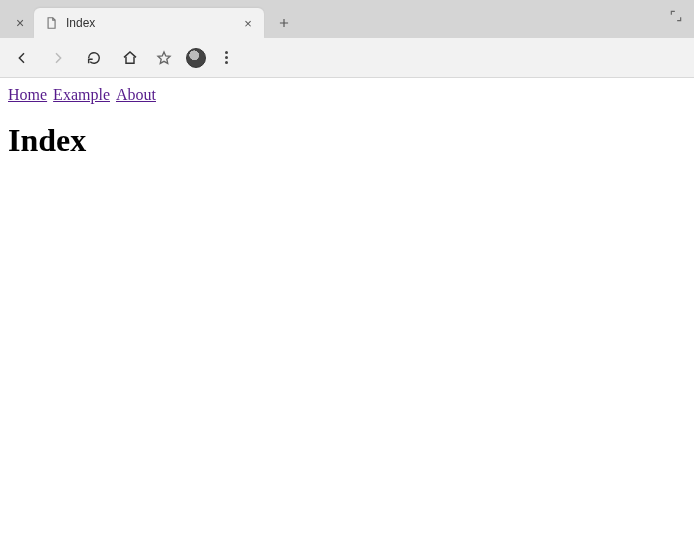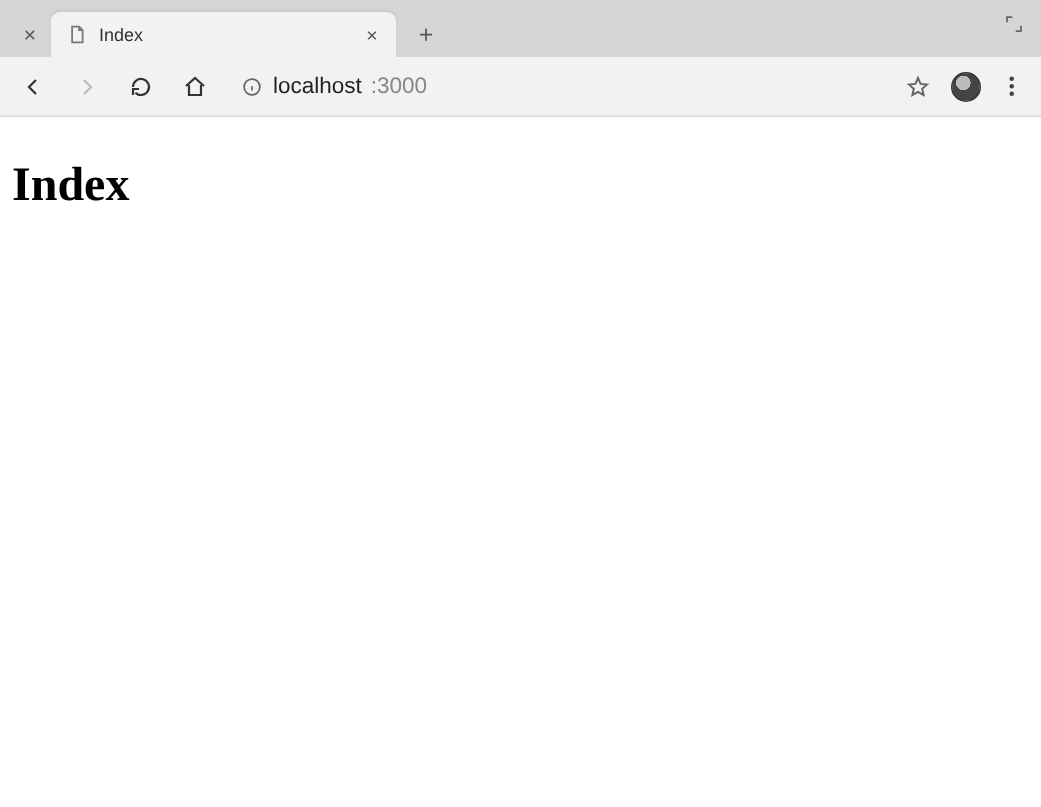--- a/index.html
+++ b/index.html
@@ -197,40 +197,35 @@
       <path d="M4 12a8 8 0 1 1 2.34 5.66"></path>
         <path d="M4 20v-6h6"></path>
     </svg>
   </div>
   <div class="nav-btn">
     <svg viewBox="0 0 24 24" fill="none" stroke="#333" stroke-width="2.2">
       <path d="M3 11l9-8 9 8"></path>
         <path d="M6 10v10h12V10"></path>
     </svg>
   </div>
-  <div class="addr">
-    <span class="info-icon">
-      <svg viewBox="0 0 24 24" fill="none" stroke="#666" stroke-width="2">
-        <circle cx="12" cy="12" r="9"></circle>
-          <path d="M12 8h.01M12 11v5"></path>
-      </svg>
-    </span>
-    <span class="url-text">localhost</span>
-      <span class="url-text url-port">:3000</span>
-  </div>
   <div class="right-icons">
     <div class="icon-btn">
       <svg viewBox="0 0 24 24" fill="none" stroke="#666" stroke-width="2">
         <path d="M12 3l2.6 5.9 6.4.6-4.8 4.3 1.4 6.3L12 17l-5.6 3.1 1.4-6.3L3 9.5l6.4-.6z"></path>
       </svg>
     </div>
     <div class="avatar"></div>
     <div class="kebab">
       <span></span>
         <span></span>
         <span></span>
     </div>
   </div>
 </div>
 
 <div class="page">
+  <nav>
+    <a href="#">Home</a>
+    <a href="#">Example</a>
+    <a href="#">About</a>
+  </nav>
   <h1>Index</h1>
 </div>
 
 </body></html>

